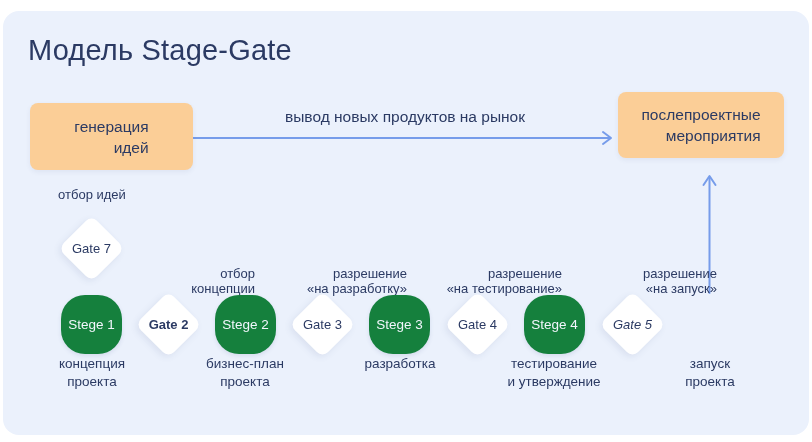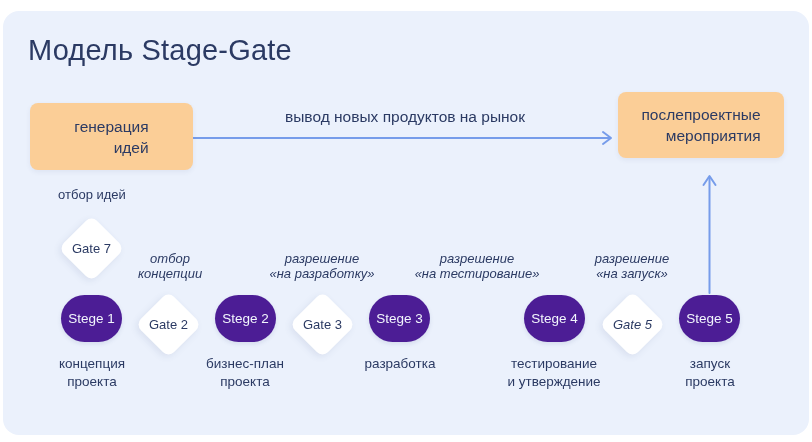--- a/index.html
+++ b/index.html
@@ -24,43 +24,43 @@
     font-size:15.5px;line-height:21px;text-align:right;
     box-shadow:0 2px 5px rgba(59,77,128,.08);
   }
   .start-box{left:30px;top:103px;width:163px;height:67px;}
   .end-box{left:618px;top:92px;width:166px;height:66px;}
 
   .market-label{left:255px;top:108px;width:300px;font-size:15.5px;text-align:center;}
   .idea-label{left:32px;top:187px;width:120px;font-size:13px;text-align:center;}
 
   .stage{
-    width:61px;height:47px;top:295px;background:#4c1d95;border-radius:24px;
+    width:61px;height:59px;top:295px;background:#15803d;border-radius:24px;
     display:flex;align-items:center;justify-content:center;
     color:#F2F6FD;font-size:13.5px;
     box-shadow:0 2px 4px rgba(59,77,128,.12);
   }
   .s1{left:61px;} .s2{left:215px;text-align:right;} .s3{left:369px;} .s4{left:524px;} .s5{left:679px;}
 
   .gate{width:47px;height:47px;}
   .g1{left:68px;top:225px;}
-  .g2{left:145px;top:301px;}
+  .g2{left:145px;top:301px;font-weight:bold;}
   .g3{left:299px;top:301px;}
   .g4{left:454px;top:301px;}
   .g5{left:609px;top:301px;font-style:italic;}
   .gate .shape{
     position:absolute;inset:0;background:#ffffff;border-radius:8px;
     transform:rotate(45deg);box-shadow:0 3px 7px rgba(59,77,128,.10);
   }
   .gate .glabel{
     position:absolute;inset:0;display:flex;align-items:center;justify-content:center;
     font-size:13px;white-space:nowrap;color:#2B3A63;
   }
 
-  .annot{top:251px;width:170px;font-size:13px;line-height:15px;text-align:center;font-style:italic;}
+  .annot{top:266px;width:170px;font-size:13px;line-height:15px;text-align:right;}
   .a2{left:85px;} .a3{left:237px;} .a4{left:392px;} .a5{left:547px;}
 
   .caption{top:355px;width:150px;font-size:13.5px;line-height:18px;text-align:center;}
   .c1{left:17px;} .c2{left:170px;} .c3{left:325px;} .c4{left:479px;} .c5{left:635px;}
 
   .arrows{position:absolute;left:0;top:0;pointer-events:none;}
   .arrows line,.arrows polyline{
     stroke:#769CEA;stroke-width:2;fill:none;stroke-linecap:round;stroke-linejoin:round;
   }
 </style>
@@ -98,39 +98,42 @@
     <div class="glabel">Gate 7</div>
   </div>
   <div class="abs gate g2">
     <div class="shape"></div>
     <div class="glabel">Gate 2</div>
   </div>
   <div class="abs gate g3">
     <div class="shape"></div>
     <div class="glabel">Gate 3</div>
   </div>
+  <div class="abs gate g4">
+    <div class="shape"></div>
+    <div class="glabel">Gate 4</div>
+  </div>
   <div class="abs gate g5">
     <div class="shape"></div>
     <div class="glabel">Gate 5</div>
   </div>
 
   <div class="abs annot a2 preline">отбор
 концепции</div>
   <div class="abs annot a3 preline">разрешение
 «на разработку»</div>
   <div class="abs annot a4 preline">разрешение
 «на тестирование»</div>
   <div class="abs annot a5 preline">разрешение
 «на запуск»</div>
 
   <div class="abs stage s1">Stege 1</div>
   <div class="abs stage s2">Stege 2</div>
   <div class="abs stage s3">Stege 3</div>
   <div class="abs stage s4">Stege 4</div>
-  <div class="abs stage s5">Stege 5</div>
 
   <div class="abs caption c1 preline">концепция
 проекта</div>
   <div class="abs caption c2 preline">бизнес-план
 проекта</div>
   <div class="abs caption c3 preline">разработка</div>
   <div class="abs caption c4 preline">тестирование
 и утверждение</div>
   <div class="abs caption c5 preline">запуск
 проекта</div>

